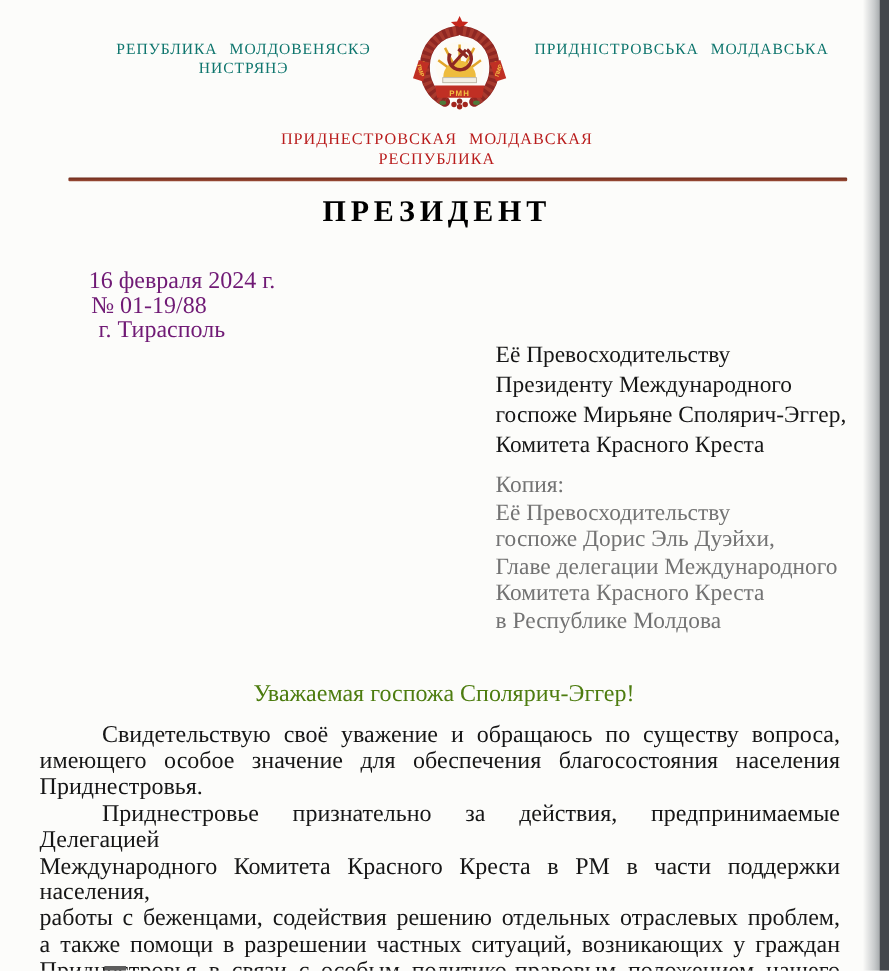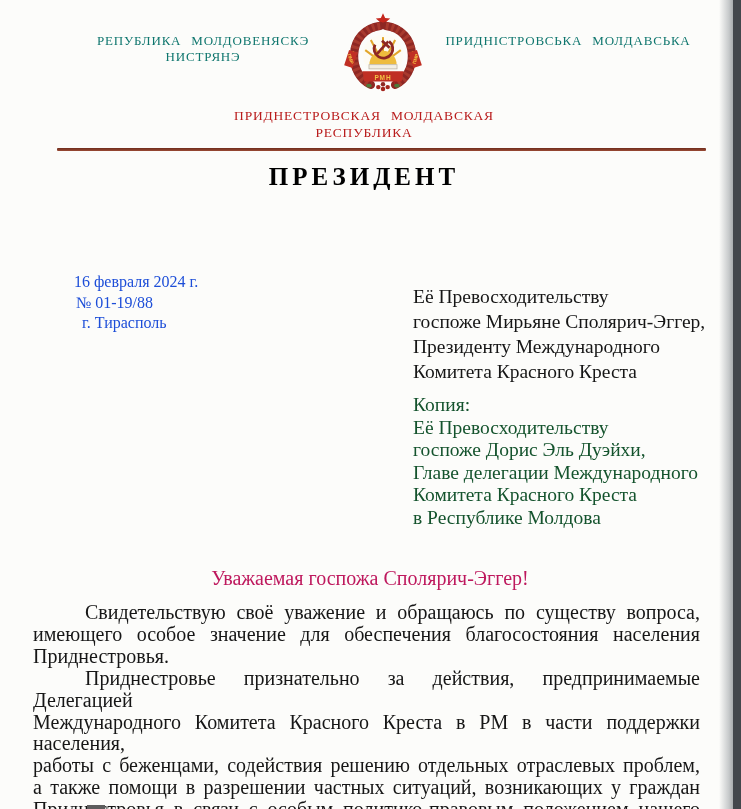--- a/index.html
+++ b/index.html
@@ -39,37 +39,37 @@
     background:linear-gradient(to bottom,#6e2c1c,#9a4a34); border-radius:1px;
   }
 
   .president {
     position:absolute; left:0; top:163px; width:728px; text-align:center;
     color:#000000; font-size:25px; font-weight:700; letter-spacing:4px;
   }
 
   .meta {
     position:absolute; left:74px; top:224px;
-    font-size:16px; line-height:20.5px; color:#1d4ed8;margin-top:48px;
+    font-size:20px; line-height:20.5px; color:#701a75;
   }
   .meta .l2 { padding-left:2px; }
   .meta .l3 { padding-left:8px; }
 
   .recipient {
     position:absolute; left:413px; top:284px;
     font-size:19.5px; line-height:25px; color:#161616;
   }
   .copyblock {
     position:absolute; left:413px; top:394px;
-    font-size:19.5px; line-height:22.6px; color:#14532d;
+    font-size:19.5px; line-height:22.6px; color:#737373;
   }
 
   .salutation {
     position:absolute; left:30px; top:567px; width:680px;
-    text-align:center; font-size:20px; color:#be185d;
+    text-align:center; font-size:20px; color:#4d7c0f;
   }
 
   .bodytext {
     position:absolute; left:33px; top:602px; width:667px;
     font-size:20px; line-height:21.9px; color:#161616;
   }
   .bodytext .line { text-align:justify; text-align-last:justify; }
   .bodytext .line.first { text-indent:52px; }
   .bodytext .line.last  { text-align-last:left; }
 
@@ -172,22 +172,22 @@
 <div class="president">ПРЕЗИДЕНТ</div>
 
 <div class="meta">
   <div>16 февраля 2024 г.</div>
   <div class="l2">№ 01-19/88</div>
   <div class="l3">г. Тирасполь</div>
 </div>
 
 <div class="recipient">
   <div>Её Превосходительству</div>
+  <div>Президенту Международного</div>
   <div>госпоже Мирьяне Сполярич-Эггер,</div>
-  <div>Президенту Международного</div>
   <div>Комитета Красного Креста</div>
 </div>
 
 <div class="copyblock">
   <div>Копия:</div>
   <div>Её Превосходительству</div>
   <div>госпоже Дорис Эль Дуэйхи,</div>
   <div>Главе делегации Международного</div>
   <div>Комитета Красного Креста</div>
   <div>в Республике Молдова</div>

